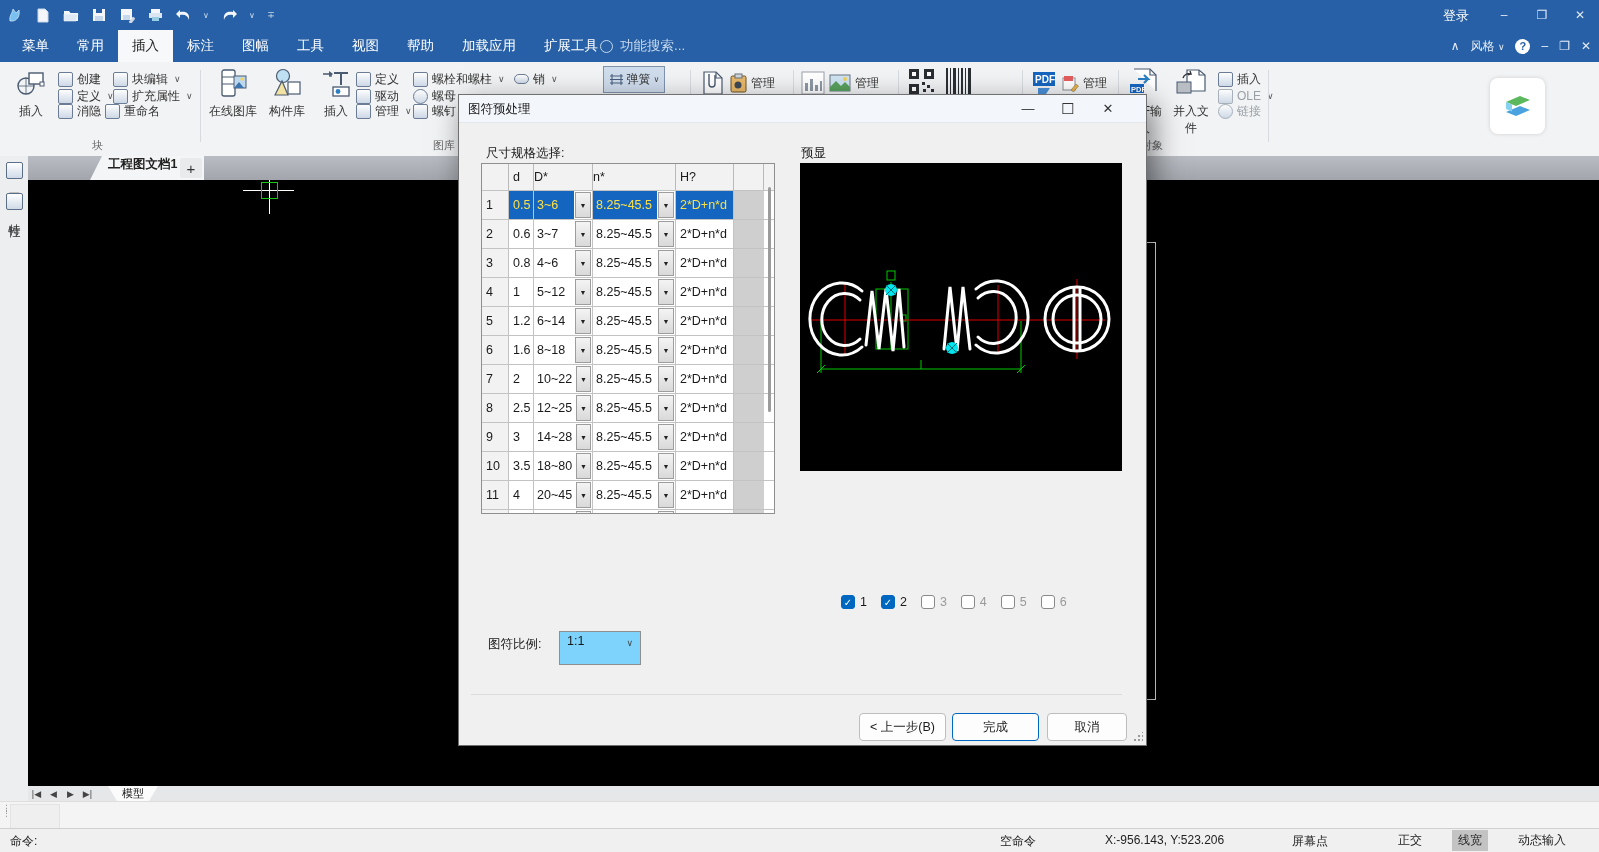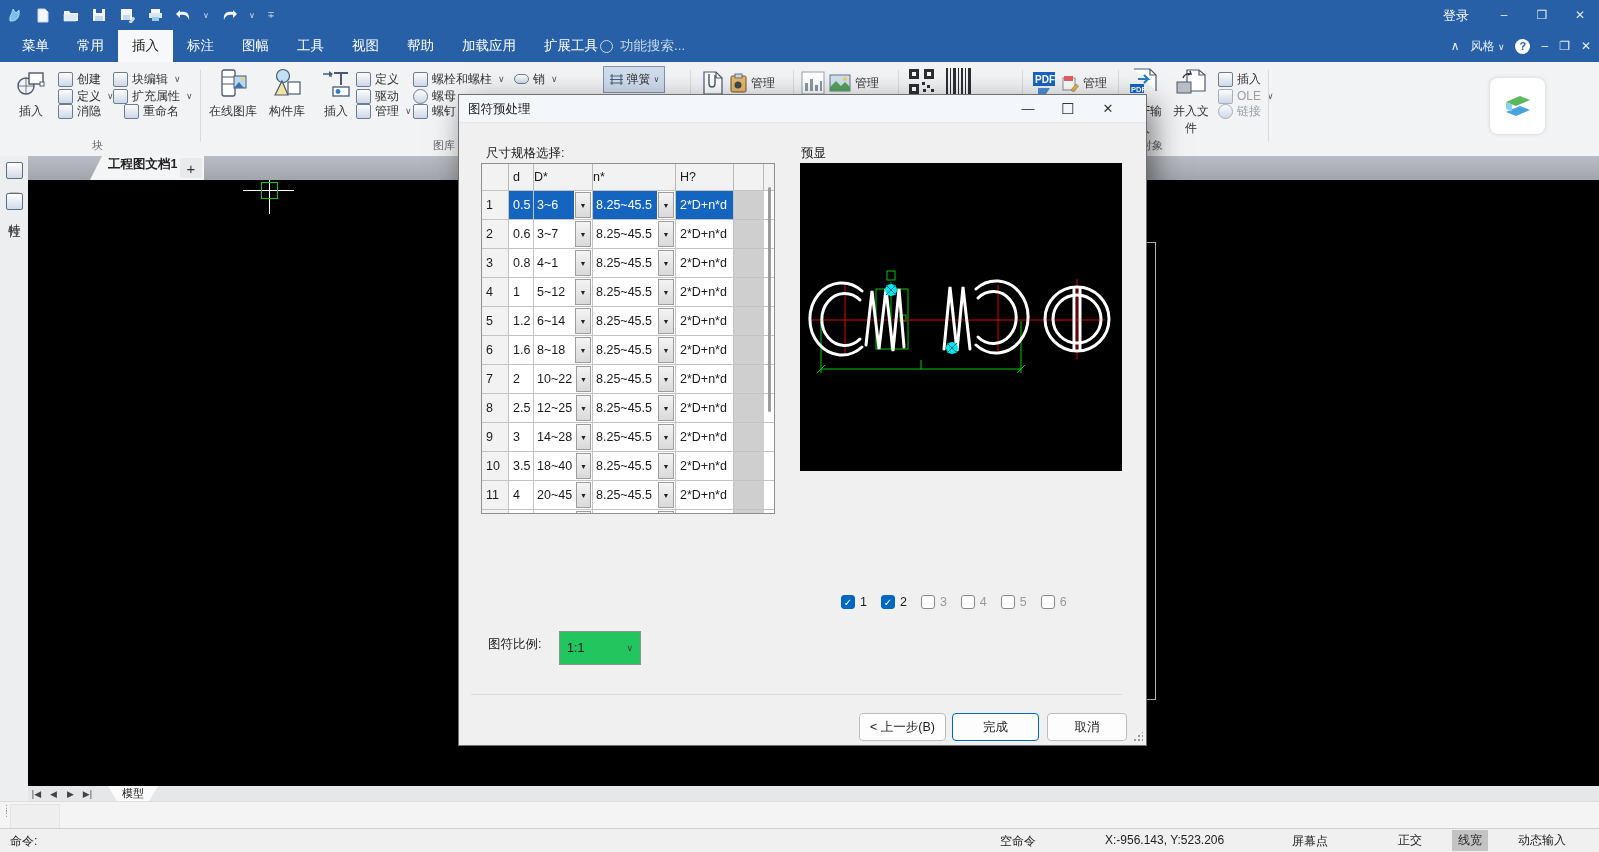--- a/index.html
+++ b/index.html
@@ -73,32 +73,32 @@
   .tc.num{width:27px;background:#f2f2f2;justify-content:flex-start}
   .tc.cd{width:25px}
   .tc.cD{width:59px;padding:0}
   .tc.cn{width:83px;padding:0}
   .tc.cH{width:58px}
   .tc.fill{width:30px;background:#cfcfcf;border-right:none}
   .combo{display:flex;width:100%;height:100%}
   .combo .cv{flex:1;display:flex;align-items:center;padding:0 3px;background:#fff}
   .combo .cb{width:14px;margin:1px;background:linear-gradient(#f4f4f4,#d9d9d9);border:1px solid #9d9d9d;
              display:flex;align-items:center;justify-content:center;font-size:7px;color:#222}
-  .trow.sel .tc.cd,.trow.sel .cv,.trow.sel .tc.cH{background:#1465c0;color:#ffffff}
+  .trow.sel .tc.cd,.trow.sel .cv,.trow.sel .tc.cH{background:#1465c0;color:#fde047}
   #tbl-scroll{position:absolute;left:309px;top:92px;width:3px;height:225px;background:#9b9b9b;border-radius:2px}
   
   #dim-group{position:absolute;left:40px;top:436px;width:246px;height:96px;border:1px solid #b5b5b5}
   #dim-group legend{position:absolute;left:10px;top:-8px;background:#f0f0f0;padding:0 4px;font-size:12.5px}
   .radio-row{position:absolute;left:18px;display:flex;align-items:center;gap:7px}
   .rdo{width:13px;height:13px;border-radius:50%;border:1px solid #8a8a8a;background:#fff;box-sizing:border-box}
   .rdo.on{border:4px solid #0067c0}
   
   #scale-label{position:absolute;left:29px;top:541px}
-  #scale-combo{position:absolute;left:100px;top:536px;width:82px;height:24px;background:#22c55e;border:1px solid #8f8f8f;
-               display:flex;align-items:center;justify-content:space-between;padding:16px 7px;box-sizing:border-box}
+  #scale-combo{position:absolute;left:100px;top:536px;width:82px;height:24px;background:#7dd3fc;border:1px solid #8f8f8f;
+               display:flex;align-items:flex-end;justify-content:space-between;padding:16px 7px;box-sizing:border-box}
   #scale-combo .chev{font-size:9px;color:#444}
   
   #preview-box{position:absolute;left:341px;top:68px;width:322px;height:308px;background:#000}
   
   #check-row{position:absolute;left:382px;top:500px;display:flex;gap:14px;align-items:center}
   .ckitem{display:flex;align-items:center;gap:5px}
   .ck{width:14px;height:14px;border-radius:3px;box-sizing:border-box;border:1px solid #8a8a8a;background:#fff;
       display:flex;align-items:center;justify-content:center;font-size:10px;color:#fff}
   .ck.on{background:#0067c0;border-color:#0067c0}
   .ckitem.dis .cklabel{color:#9a9a9a}
@@ -242,21 +242,21 @@
       <span>消隐</span>
     </div>
   <div class="rsm caret" style="left:113px;top:9px">
       <span class="ric"></span>
       <span>块编辑</span>
     </div>
   <div class="rsm caret" style="left:113px;top:26px">
       <span class="ric"></span>
       <span>扩充属性</span>
     </div>
-  <div class="rsm" style="left:124px;top:41px">
+  <div class="rsm" style="left:105px;top:41px">
       <span class="ric"></span>
       <span>重命名</span>
     </div>
   <div class="rsec" style="left:92px">块</div>
   <div class="rsep" style="left:200px"></div>
 
   <div class="rbig" style="left:207px;top:6px">
     <svg width="30" height="30" viewBox="0 0 30 30">
         <rect x="4" y="2" width="13" height="26" rx="2" fill="#fff" stroke="#4a5a70" stroke-width="1.3"></rect>
         <line x1="4" y1="9" x2="17" y2="9" stroke="#4a5a70"></line>
@@ -521,21 +521,21 @@
           </div>
         </div>
         <div class="tc cH">2*D+n*d</div>
         <div class="tc fill"></div>
       </div>
       <div class="trow">
         <div class="tc num">3</div>
         <div class="tc cd">0.8</div>
         <div class="tc cD">
           <div class="combo">
-            <div class="cv">4~1</div>
+            <div class="cv">4~6</div>
             <div class="cb">▼</div>
           </div>
         </div>
         <div class="tc cn">
           <div class="combo">
             <div class="cv">8.25~45.5</div>
             <div class="cb">▼</div>
           </div>
         </div>
         <div class="tc cH">2*D+n*d</div>
@@ -647,21 +647,21 @@
           </div>
         </div>
         <div class="tc cH">2*D+n*d</div>
         <div class="tc fill"></div>
       </div>
       <div class="trow">
         <div class="tc num">10</div>
         <div class="tc cd">3.5</div>
         <div class="tc cD">
           <div class="combo">
-            <div class="cv">18~40</div>
+            <div class="cv">18~80</div>
             <div class="cb">▼</div>
           </div>
         </div>
         <div class="tc cn">
           <div class="combo">
             <div class="cv">8.25~45.5</div>
             <div class="cb">▼</div>
           </div>
         </div>
         <div class="tc cH">2*D+n*d</div>

